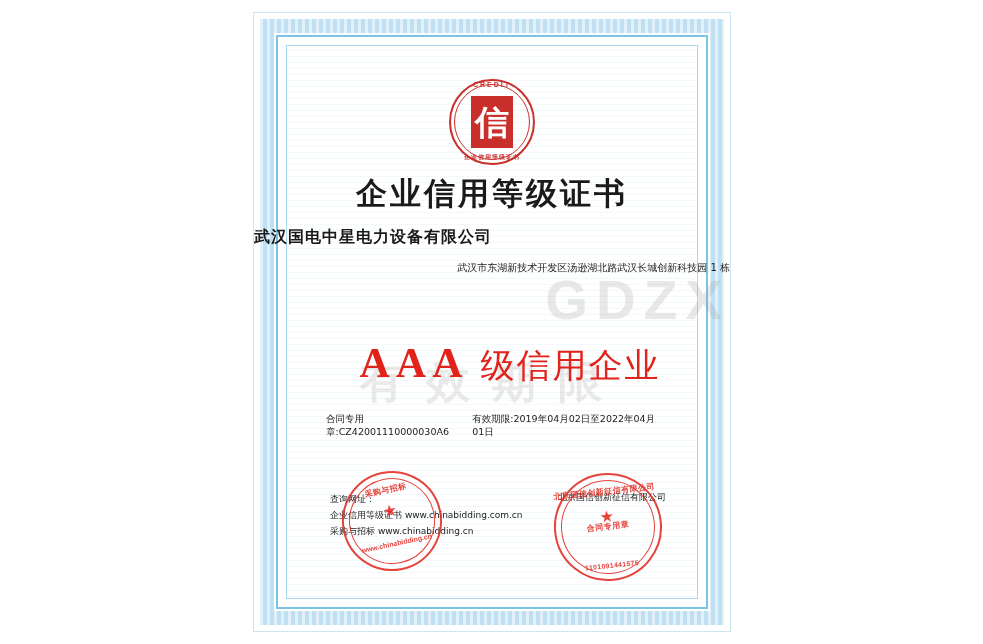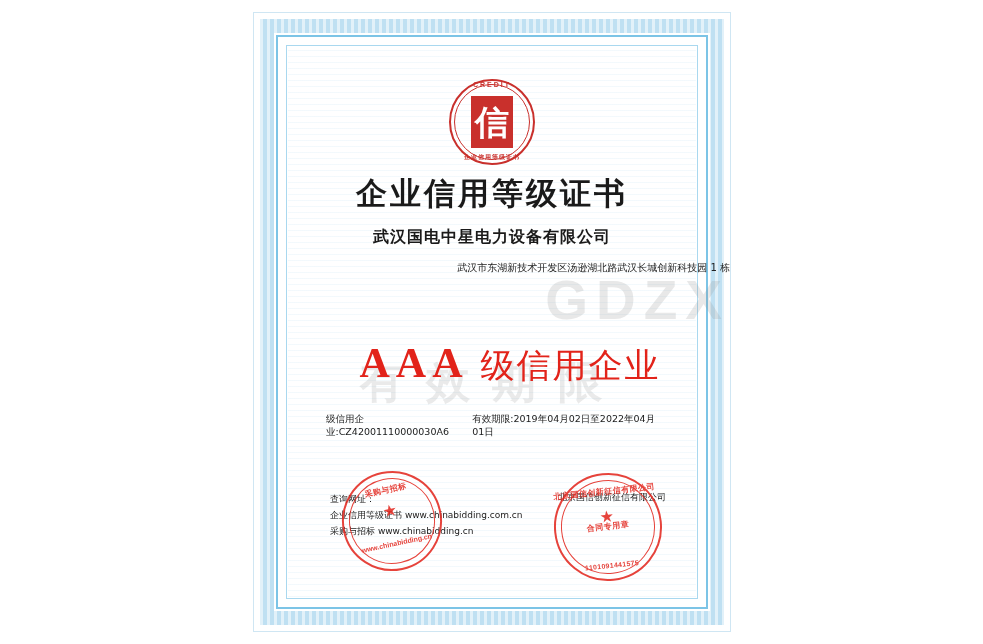--- a/index.html
+++ b/index.html
@@ -184,21 +184,20 @@
     letter-spacing: 3px;
     color: #1a1a1a;
     font-family: "DejaVu Sans", sans-serif;
   }
 
   .company-name {
     position: absolute;
     left: 0;
     top: 214px;
     width: 100%;
-    text-align: center;
     font-size: 16px;
     font-weight: bold;
     letter-spacing: 1px;
     color: #1a1a1a;
     font-family: "DejaVu Sans", sans-serif;
   }
 
   .company-address {
     position: absolute;
     left: 0;
@@ -389,21 +388,21 @@
     <div class="company-name">武汉国电中星电力设备有限公司</div>
     <div class="company-address">武汉市东湖新技术开发区汤逊湖北路武汉长城创新科技园 1 栋</div>
 
 
     <div class="grade-row">
       <span class="grade-aaa">AAA</span><span class="grade-suffix">级信用企业</span>
     </div>
 
     <div class="meta-row">
       <div>
-        <span>级信用企业:</span><span>CZ42001110000030A6</span>
+        <span>合同专用章:</span><span>CZ42001110000030A6</span>
       </div>
       <div>
         <span>有效期限:</span><span>2019年04月02日至2022年04月01日</span>
       </div>
     </div>
 
     <div class="footer-left">
       <div class="row">
         <span>查询网址：</span>
       </div>

